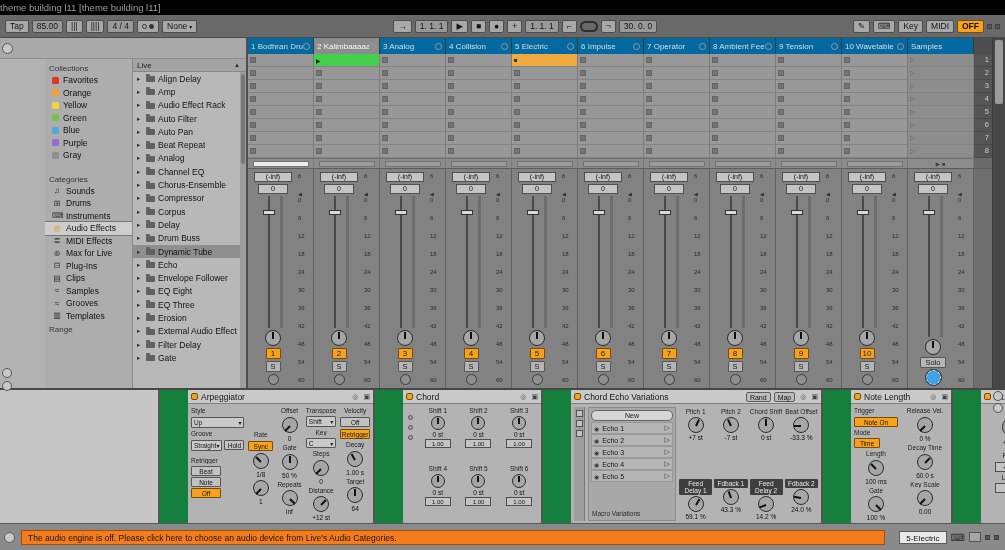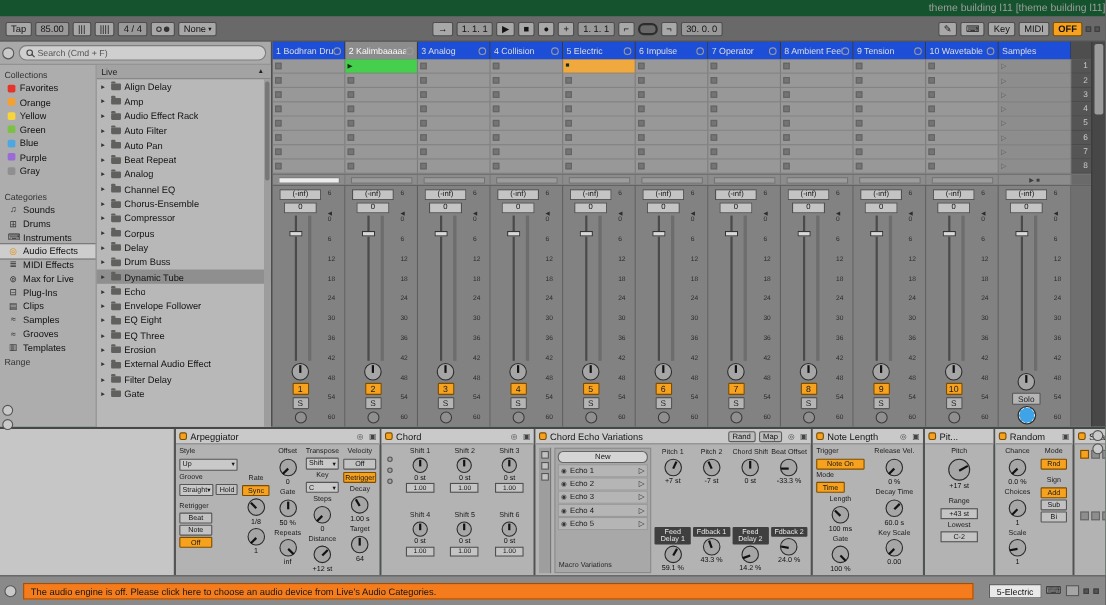--- a/index.html
+++ b/index.html
@@ -1,19 +1,19 @@
 <!DOCTYPE html>
 <html><head>
 <meta charset="utf-8">
 <style>
   * { margin:0; padding:0; box-sizing:border-box; }
   body { width:1005px; height:550px; font-family:"Liberation Sans", sans-serif; background:#4a4a4a; }
   .app { position:relative; width:1005px; height:550px; display:flex; flex-direction:column; background:#757575; overflow:hidden; }
 
-  .titlebar { flex:0 0 15px; background:#14532d; color:#9e9e9e; font-size:9.5px; line-height:15px; text-align:right; }
+  .titlebar { flex:0 0 15px; background:#000000; color:#9e9e9e; font-size:9.5px; line-height:15px; text-align:left; }
 
   .transport { flex:0 0 23px; background:#696969; border-bottom:1px solid #4a4a4a; display:flex; align-items:center; gap:3px; padding:0 5px; font-size:8.5px; color:#141414; }
   .tbox { background:#a8a8a8; border:1px solid #4d4d4d; border-radius:2px; padding:0 4px; height:13px; display:flex; align-items:center; gap:2px; white-space:nowrap; }
   .tbox.tval { background:#999; }
   .tbox.orange { background:#f7a21f; border-color:#7c4d00; font-weight:bold; }
   .tspring { flex:1; }
   .loopbtn { width:18px; height:11px; border:2px solid #2d2d2d; border-radius:6px; }
   .mini-ind { width:5px; height:5px; background:#555; border:1px solid #3e3e3e; }
   .dda { font-size:6px; }
   .metro-dot { width:5px; height:5px; border-radius:50%; border:1px solid #333; display:inline-block; }
@@ -21,21 +21,21 @@
 
   .main { flex:1; display:flex; min-height:0; }
 
   .browser { width:248px; background:#b2b2b2; border-right:2px solid #4e4e4e; display:flex; flex-direction:column; }
   .search-row { height:21px; display:flex; align-items:center; gap:4px; padding:0 4px 0 2px; background:#a9a9a9; border-bottom:1px solid #8c8c8c; }
   .edge-circle { width:11px; height:11px; border-radius:50%; background:#c9c9c9; border:1px solid #555; flex:0 0 auto; }
   .search-box { flex:1; height:14px; background:#cfcfcf; border:1px solid #7e7e7e; border-radius:8px; display:flex; align-items:center; gap:4px; padding:0 6px; font-size:8px; color:#555; }
   .mag { width:6px; height:6px; border:1px solid #444; border-radius:50%; position:relative; flex:0 0 auto; }
   .mag::after { content:""; position:absolute; width:4px; height:1px; background:#444; right:-3px; bottom:-1px; transform:rotate(45deg); }
 
-  .browser-body { flex:1; display:flex; min-height:0; }
+  .browser-body { flex:1; display:flex; min-height:0;padding-left:45px; }
   .sidebar { width:88px; background:#adadad; border-right:1px solid #8a8a8a; padding-top:2px; overflow:hidden; }
   .side-header { font-size:8px; color:#333; padding:3px 4px 1px; }
   .side-item { display:flex; align-items:center; gap:4px; height:12.5px; padding:0 3px 0 7px; font-size:8.5px; color:#111; }
   .side-item.selected { background:#cdcdcd; outline:1px solid #777; }
   .swatch { width:7px; height:7px; border-radius:1.5px; flex:0 0 auto; }
   .cat-icon { width:10px; font-size:8px; text-align:center; color:#2e2e2e; flex:0 0 auto; }
   .side-item.selected .cat-icon { color:#e98a00; }
   .cat-gap { height:10px; }
   .slabel { white-space:nowrap; overflow:hidden; }
 
@@ -49,21 +49,21 @@
   .folder::before { content:""; position:absolute; top:-2px; left:0; width:4px; height:2px; background:#60605e; border-radius:1px 1px 0 0; }
   .content-rail { position:absolute; right:0; top:13px; bottom:0; width:6px; background:#9d9d9d; }
   .content-rail .h { width:4px; height:90px; background:#777; margin:2px auto; border-radius:2px; }
 
   .session { flex:1; display:flex; min-width:0; background:#6f6f6f; }
   .col-area { flex:1; display:flex; flex-direction:column; min-width:0; }
   .v-rail { width:13px; background:#474747; border-left:1px solid #3a3a3a; padding:2px; }
   .v-handle { width:100%; height:64px; background:#9b9b9b; border-radius:2px; }
 
   .track-headers { display:flex; flex:0 0 16px; }
-  .thead { width:66px; background:#1d4ed8; color:#ddd; font-size:8px; display:flex; align-items:center; padding:0 3px; border-right:1px solid #383838; overflow:hidden; white-space:nowrap; }
+  .thead { width:66px; background:#0369a1; color:#ddd; font-size:8px; display:flex; align-items:center; padding:0 3px; border-right:1px solid #383838; overflow:hidden; white-space:nowrap; }
   .thead.selected { background:#8c8c8c; color:#fafafa; }
   .thead .tname { flex:1; overflow:hidden; }
   .tfold { width:7px; height:7px; border:1px solid #999; border-radius:50%; flex:0 0 auto; }
   .scene-head-filler { width:18px; background:#4e4e4e; }
 
   .clip-grid { flex:0 0 104px; display:flex; flex-direction:column; }
   .grid-row { display:flex; flex:1; }
   .cell { width:66px; border-right:1px solid #7c7c7c; border-bottom:1px solid #838383; background:#989898; display:flex; align-items:center; padding-left:2px; }
   .stop-sq { width:6px; height:6px; background:#747474; border:1px solid #646464; }
   .clip-glyph { font-size:6px; color:#143014; }
@@ -92,21 +92,21 @@
   .meter-bar { position:absolute; left:32px; top:0; bottom:0; width:3px; background:#6d6d6d; }
   .kn { width:16px; height:16px; border-radius:50%; background:#a6a6a6; border:1px solid #2c2c2c; position:relative; flex:0 0 auto; margin:0 auto; }
   .kn i { position:absolute; left:50%; top:1px; width:2px; height:7px; margin-left:-1px; background:#111; transform-origin:50% 100%; display:block; }
   .num-btn { width:15px; height:11px; background:#f7a21f; border:1px solid #7c4d00; color:#1c1c1c; font-size:8px; text-align:center; line-height:9px; border-radius:1px; }
   .s-btn { width:15px; height:11px; background:#b5b5b5; border:1px solid #565656; color:#1c1c1c; font-size:7.5px; text-align:center; line-height:9px; border-radius:1px; }
   .s-btn.solo { width:26px; }
   .arm-btn { width:11px; height:11px; border-radius:50%; border:1.5px solid #3b3b3b; background:#8f8f8f; }
   .cue-knob { width:15px; height:15px; border-radius:50%; background:#3fa3e8; border:1px dashed #e8e8e8; outline:1px solid #2c2c2c; }
   .mx-filler { width:18px; background:#6f6f6f; }
 
-  .device-chain { flex:0 0 135px; background:#86efac; border-top:2px solid #474747; display:flex; overflow:hidden; }
+  .device-chain { flex:0 0 135px; background:#15803d; border-top:2px solid #474747; display:flex; overflow:hidden;gap:28px; }
   .info-panel { width:160px; background:#c6c6c6; border-right:2px solid #555; flex:0 0 auto; }
   .device { background:#b3b3b3; border-right:2px solid #525252; display:flex; flex-direction:column; flex:0 0 auto; }
   .dev-title { height:14px; background:#c9c9c9; border-bottom:1px solid #808080; display:flex; align-items:center; gap:3px; padding:0 3px; font-size:8.5px; color:#161616; }
   .led { width:7px; height:7px; border-radius:2px; background:#f7a21f; border:1px solid #7c4d00; flex:0 0 auto; }
   .dev-name { flex:1; white-space:nowrap; overflow:hidden; }
   .dico { font-size:7px; color:#444; margin-left:2px; }
   .tbtn-s { background:#bdbdbd; border:1px solid #5d5d5d; font-size:7px; padding:0 3px; height:10px; line-height:9px; border-radius:2px; color:#111; }
   .dev-body { flex:1; padding:3px 3px 2px; display:flex; gap:4px; font-size:7px; color:#161616; min-height:0; overflow:hidden; }
   .cap { font-size:6.5px; color:#222; text-align:center; line-height:1.2; white-space:nowrap; overflow:hidden; }
   .cap.left { text-align:left; }
@@ -188,24 +188,20 @@
     <div class="tbox">MIDI</div>
     <div class="tbox orange">OFF</div>
     <div class="mini-ind"></div>
     <div class="mini-ind"></div>
   </div>
 
   <div class="main">
     <div class="browser">
       <div class="search-row">
         <div class="edge-circle"></div>
-        <div class="search-box">
-          <span class="mag"></span>
-          <span>Search (Cmd + F)</span>
-        </div>
       </div>
       <div class="browser-body">
         <div class="sidebar">
           <div class="side-header">Collections</div>
           <div id="collections">
               <div class="side-item">
                 <span class="swatch" style="background: rgb(229, 53, 43);"></span>
                 <span class="slabel">Favorites</span>
               </div>
               <div class="side-item">

